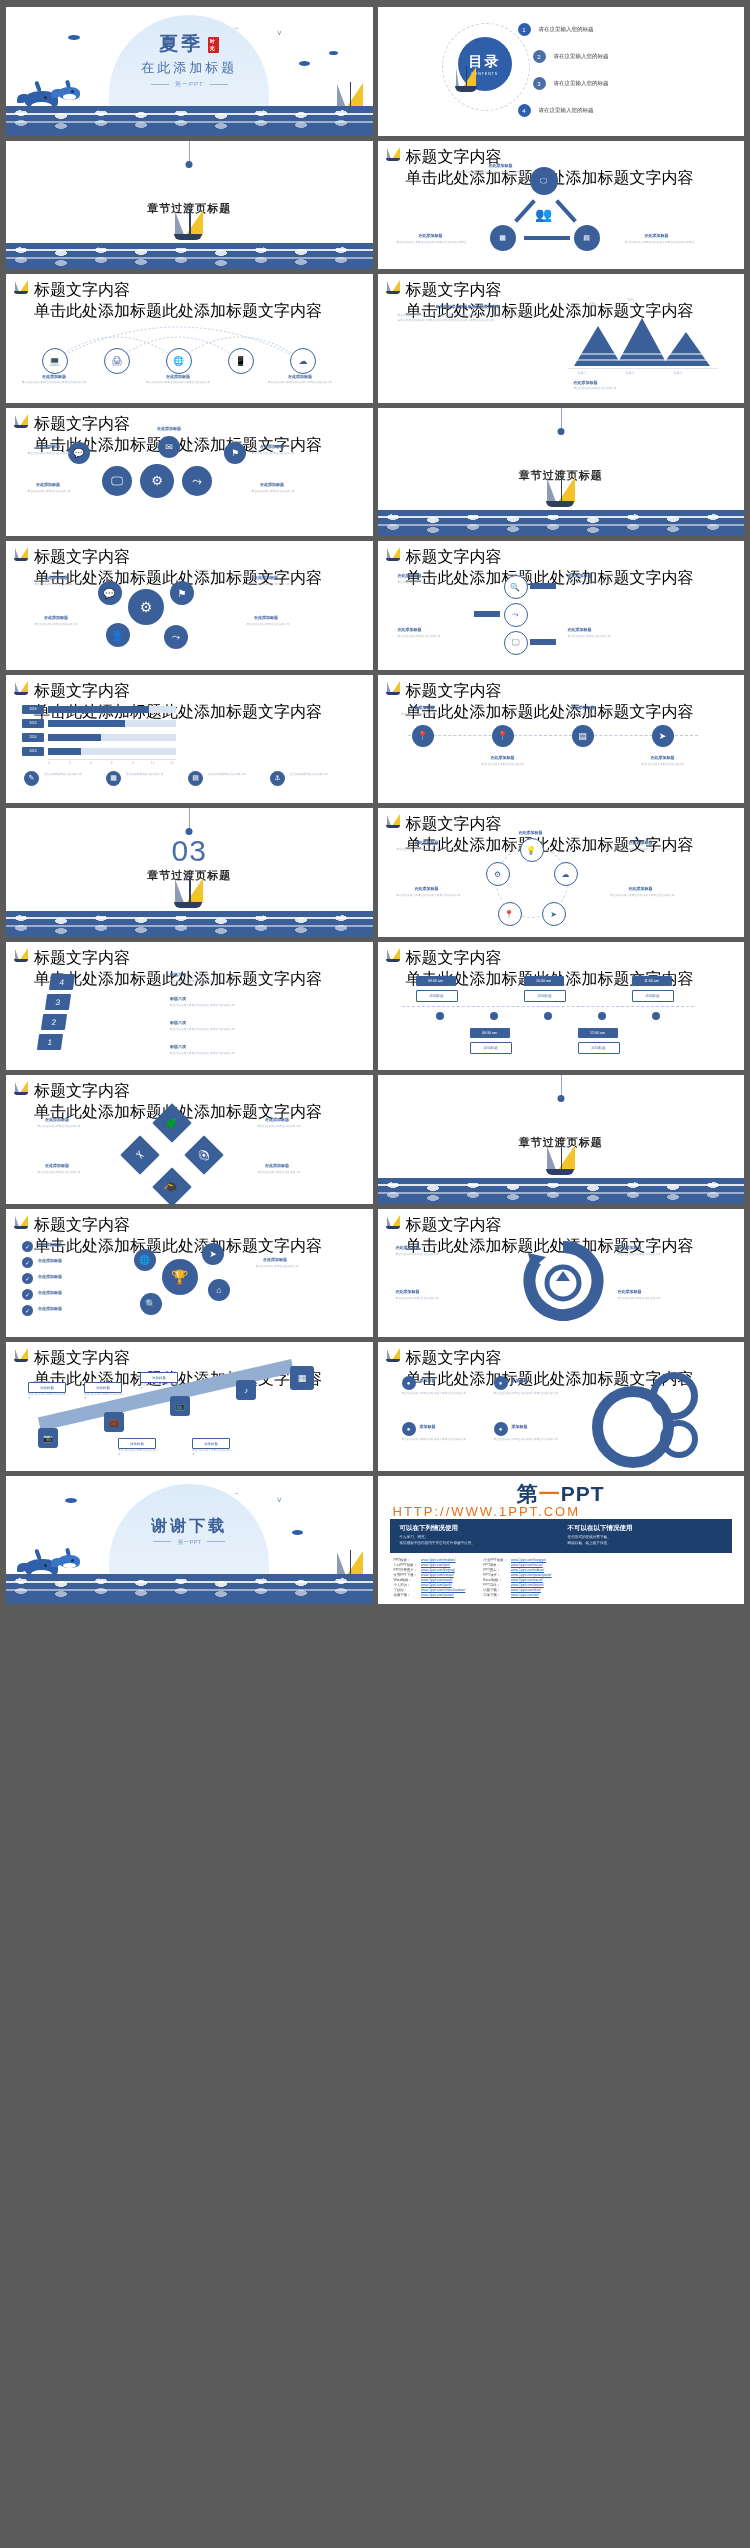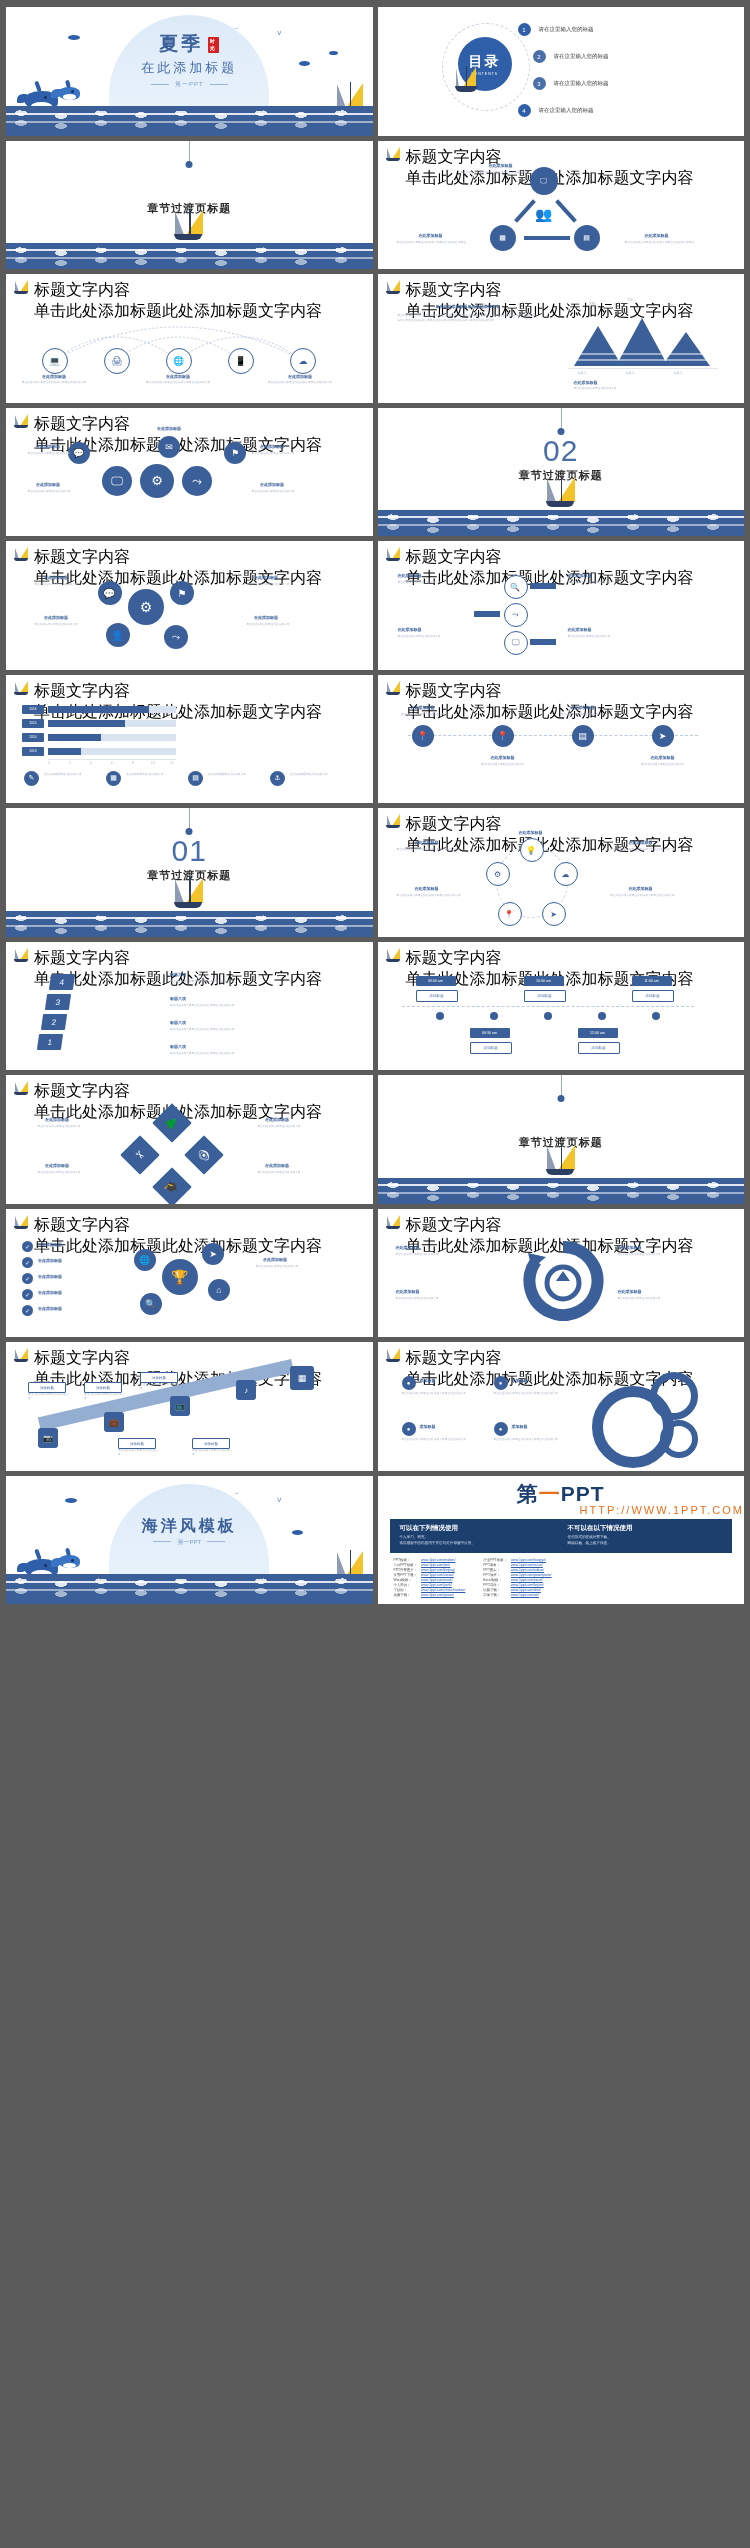--- a/index.html
+++ b/index.html
@@ -134,22 +134,22 @@
   .toc-t{margin-left:8px;color:#3a3a3a;font-size:5.5px;}
   .toc-mid{position:absolute;width:54px;height:54px;border-radius:50%;background:#2f5fa8;
     color:#fff;display:flex;flex-direction:column;align-items:center;justify-content:center;}
   .toc-mid .cn{font-size:14px;font-weight:700;letter-spacing:2px;}
   .toc-mid .en{font-size:3.5px;letter-spacing:1px;margin-top:1px;}
   
   .lp{background:#fff;position:relative;height:100%;}
   .lp-logo{position:absolute;left:0;right:0;top:4px;text-align:center;
     font-size:21px;font-weight:700;color:#1c3f6e;letter-spacing:1px;}
   .lp-logo .r{color:#e8701a;}
-  .lp-url{position:absolute;left:0;right:0;top:28px;text-align:right;color:#e8701a;
-    font-size:11px;letter-spacing:2px;}
+  .lp-url{position:absolute;left:0;right:0;top:28px;text-align:left;color:#e8701a;
+    font-size:13px;letter-spacing:2px;padding-left:15px;}
   .lp-band{position:absolute;left:12px;right:12px;top:43px;height:34px;background:#1c3f6e;color:#fff;}
   .lp-band h4{margin:0;font-size:6.5px;font-weight:700;}
   .lp-band p{margin:2px 0 0;font-size:3.6px;color:#d6e0ee;}
   .lp-col{position:absolute;top:5px;width:46%;}
   .lp-links{position:absolute;left:14px;right:14px;top:82px;display:flex;gap:14px;font-size:3.4px;}
   .lp-links table{border-collapse:collapse;}
   .lp-links td{padding:.5px 2px;color:#4a4a4a;white-space:nowrap;}
   .lp-links a{color:#2a5db0;text-decoration:underline;}
   .thx{position:absolute;left:0;right:0;top:40px;text-align:center;color:#3a5f99;
     font-size:16px;font-weight:700;letter-spacing:3px;}
@@ -362,21 +362,20 @@
     <div class="body4" style="left:238px;top:44px;width:58px;">单击此处添加文本单击此处添加文本</div>
     <div class="lbl" style="left:20px;top:74px;width:44px;">在此添加标题</div>
     <div class="body4" style="left:14px;top:82px;width:58px;">单击此处添加文本单击此处添加文本</div>
     <div class="lbl" style="left:244px;top:74px;width:44px;">在此添加标题</div>
     <div class="body4" style="left:238px;top:82px;width:58px;">单击此处添加文本单击此处添加文本</div>
   </div>
 
   <div class="slide">
     <div class="sec-line"></div>
     <div class="sec-dot"></div>
-    <div class="sec-num">02</div>
     <div class="sec-ttl">章节过渡页标题</div>
     <div class="sec-boat boat">
       <div class="sailB"></div>
         <div class="sailA"></div>
         <div class="mast"></div>
         <div class="hull"></div>
     </div>
     <div class="waves">
       <div class="wavetop"></div>
         <div class="wline" style="top:6px;"></div>
@@ -504,21 +503,21 @@
     <div class="body4" style="left:90px;top:88px;width:70px;">单击此处添加文本单击此处添加文本</div>
     <div class="lbl" style="left:174px;top:30px;width:62px;">在此添加标题</div>
     <div class="body4" style="left:170px;top:38px;width:70px;">单击此处添加文本单击此处添加文本</div>
     <div class="lbl" style="left:254px;top:80px;width:62px;">在此添加标题</div>
     <div class="body4" style="left:250px;top:88px;width:70px;">单击此处添加文本单击此处添加文本</div>
   </div>
 
   <div class="slide">
     <div class="sec-line"></div>
     <div class="sec-dot"></div>
-    <div class="sec-num">01</div>
+    <div class="sec-num">03</div>
     <div class="sec-ttl">章节过渡页标题</div>
     <div class="sec-boat boat">
       <div class="sailB"></div>
         <div class="sailA"></div>
         <div class="mast"></div>
         <div class="hull"></div>
     </div>
     <div class="waves">
       <div class="wavetop"></div>
         <div class="wline" style="top:6px;"></div>
@@ -767,21 +766,21 @@
     <div class="lbl" style="left:134px;top:36px;width:48px;text-align:left;">添加标题</div>
     <div class="body4 l" style="left:116px;top:50px;width:74px;">单击此处添加文本单击此处添加文本单击此处添加文本</div>
     <div class="lbl" style="left:42px;top:82px;width:48px;text-align:left;">添加标题</div>
     <div class="body4 l" style="left:24px;top:96px;width:74px;">单击此处添加文本单击此处添加文本单击此处添加文本</div>
     <div class="lbl" style="left:134px;top:82px;width:48px;text-align:left;">添加标题</div>
     <div class="body4 l" style="left:116px;top:96px;width:74px;">单击此处添加文本单击此处添加文本单击此处添加文本</div>
   </div>
 
   <div class="slide">
     <div class="sun"></div>
-    <div class="thx">海洋风模板</div>
+    <div class="thx">谢谢下载</div>
     <div class="thx-sub">
       <span class="dash" style="display:inline-block;width:18px;height:1px;background:#9ab6d8;vertical-align:middle;margin:0 6px;"></span><span>第一PPT</span><span class="dash" style="display:inline-block;width:18px;height:1px;background:#9ab6d8;vertical-align:middle;margin:0 6px;"></span>
     </div>
     <div class="birds" style="left:62%;top:14px;">︶</div>
     <div class="birds" style="left:74%;top:20px;">ᐯ</div>
     <div class="dot-sm" style="left:16%;top:22px;width:12px;height:5px;border-radius:50%;"></div>
     <div class="dot-sm" style="left:78%;top:54px;width:11px;height:5px;border-radius:50%;"></div>
     <div class="whale big">
       <div class="belly"></div>
         <div class="eye"></div>

